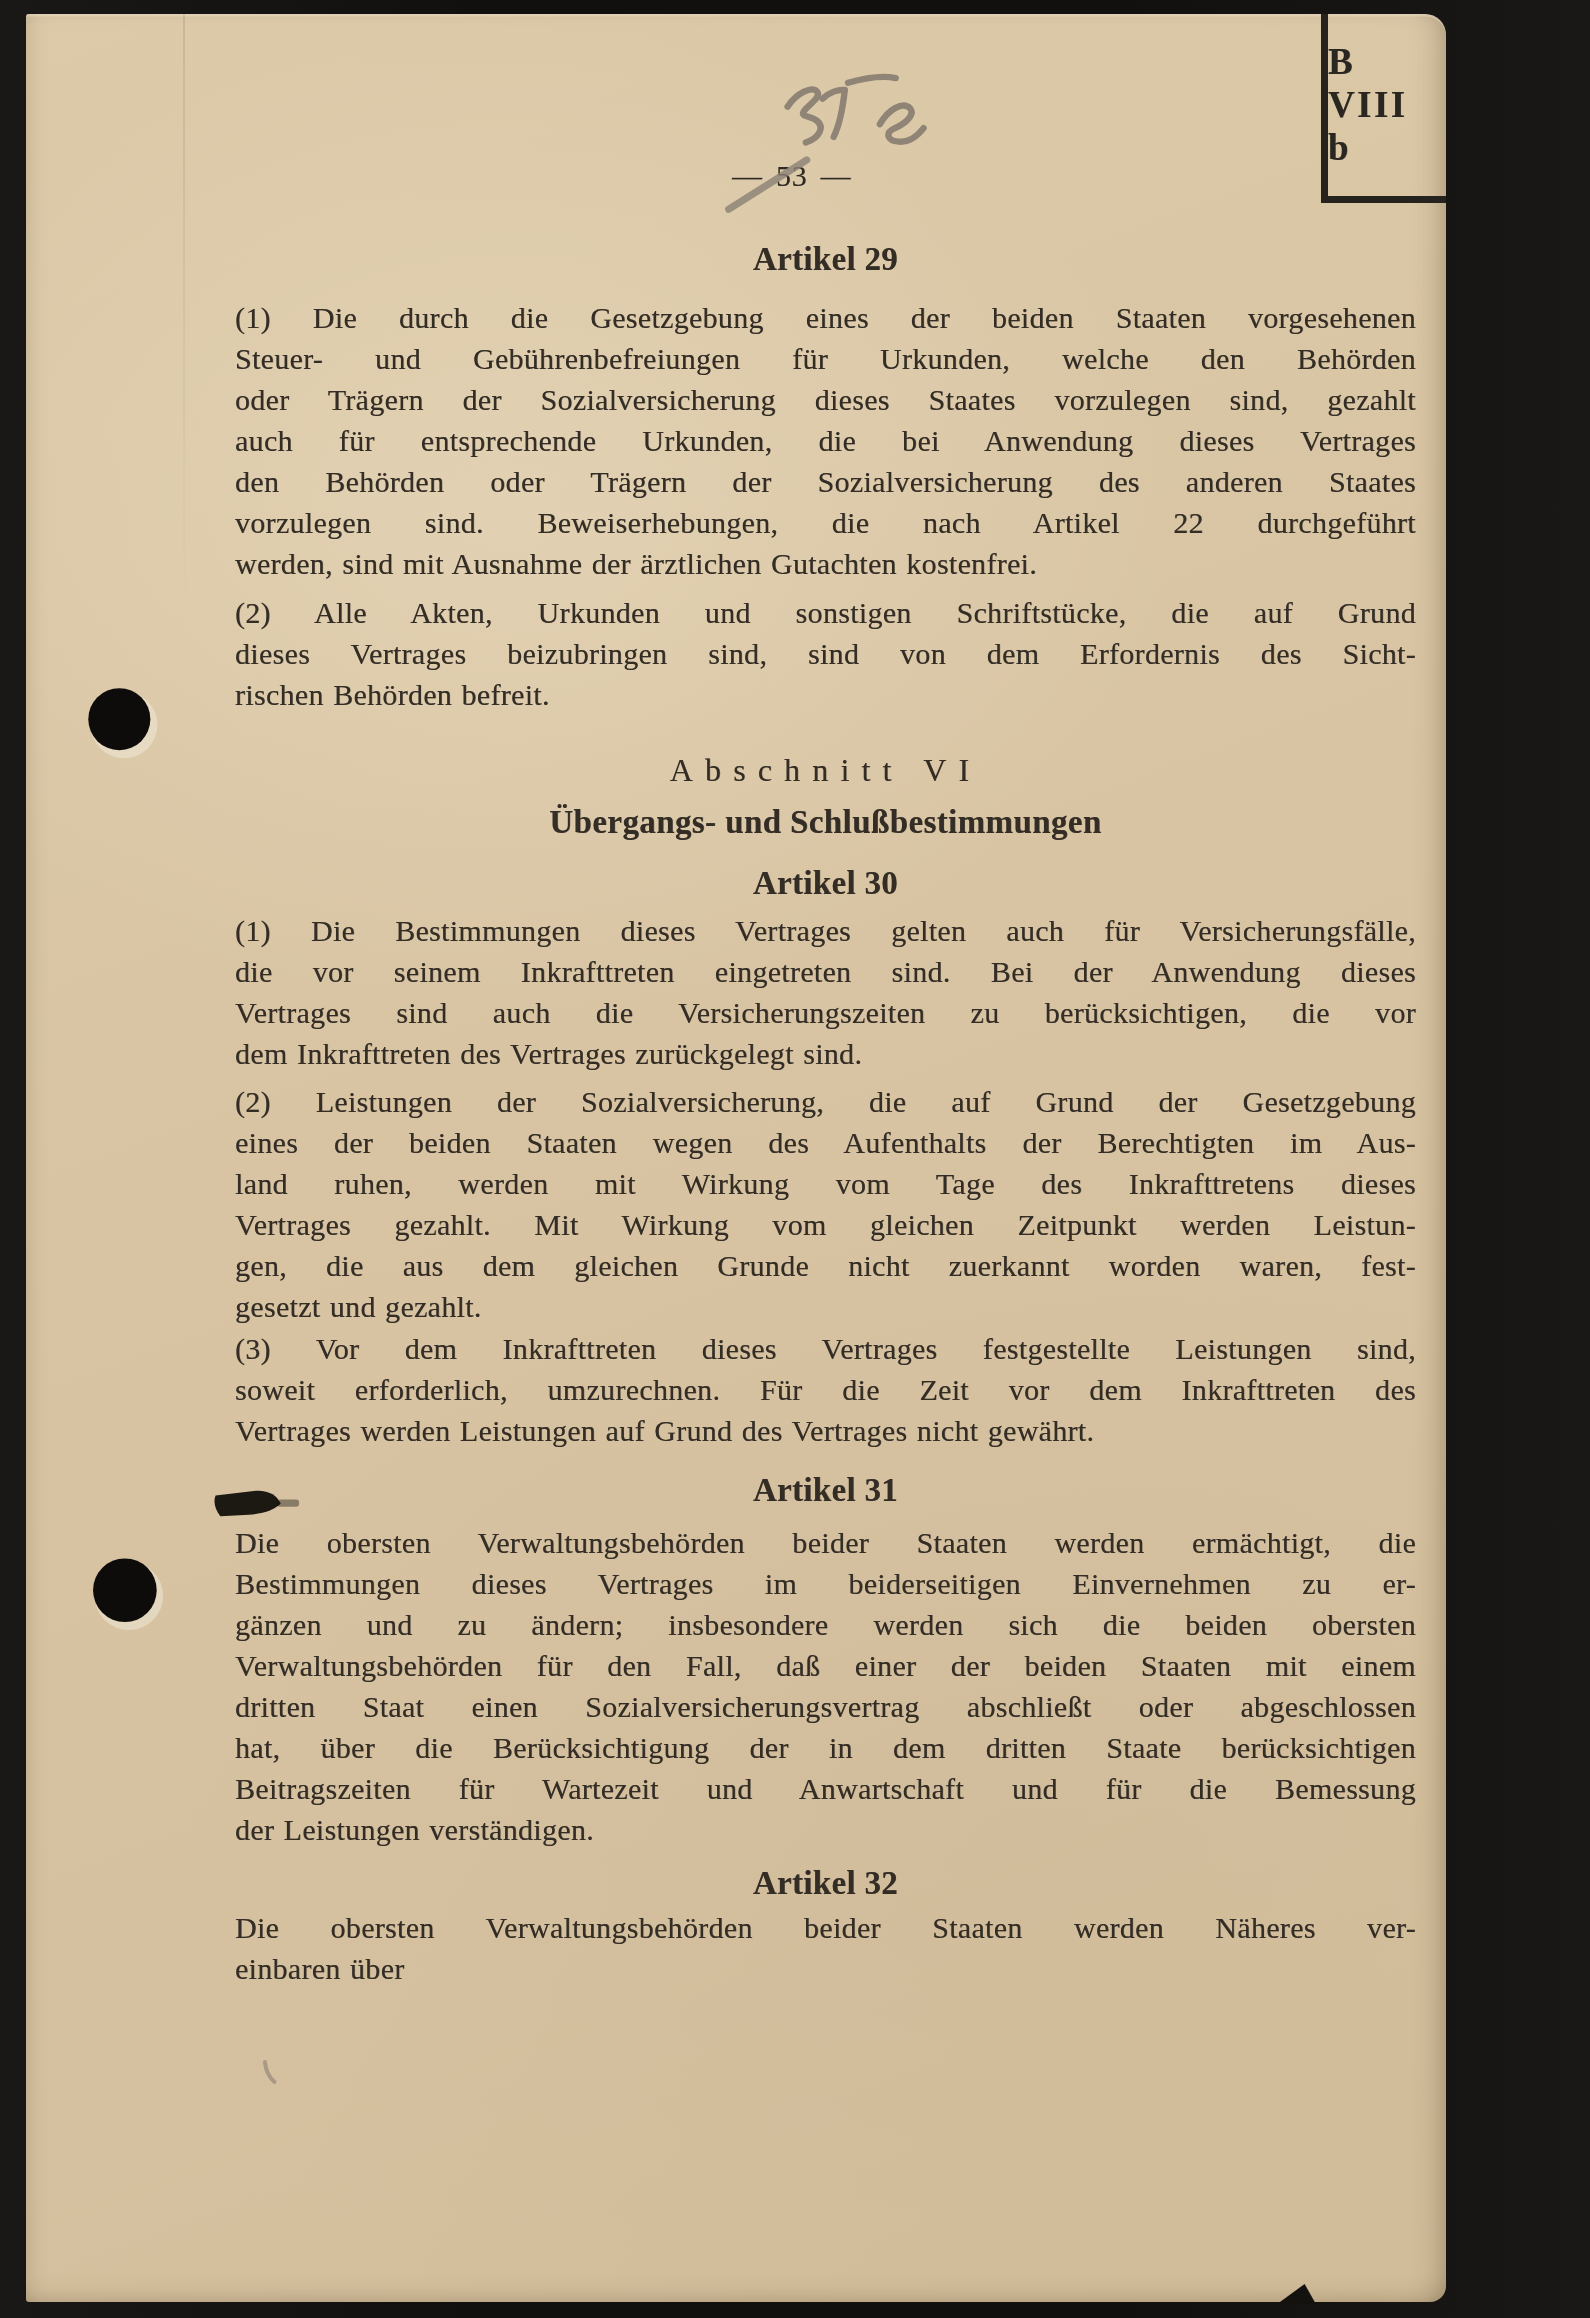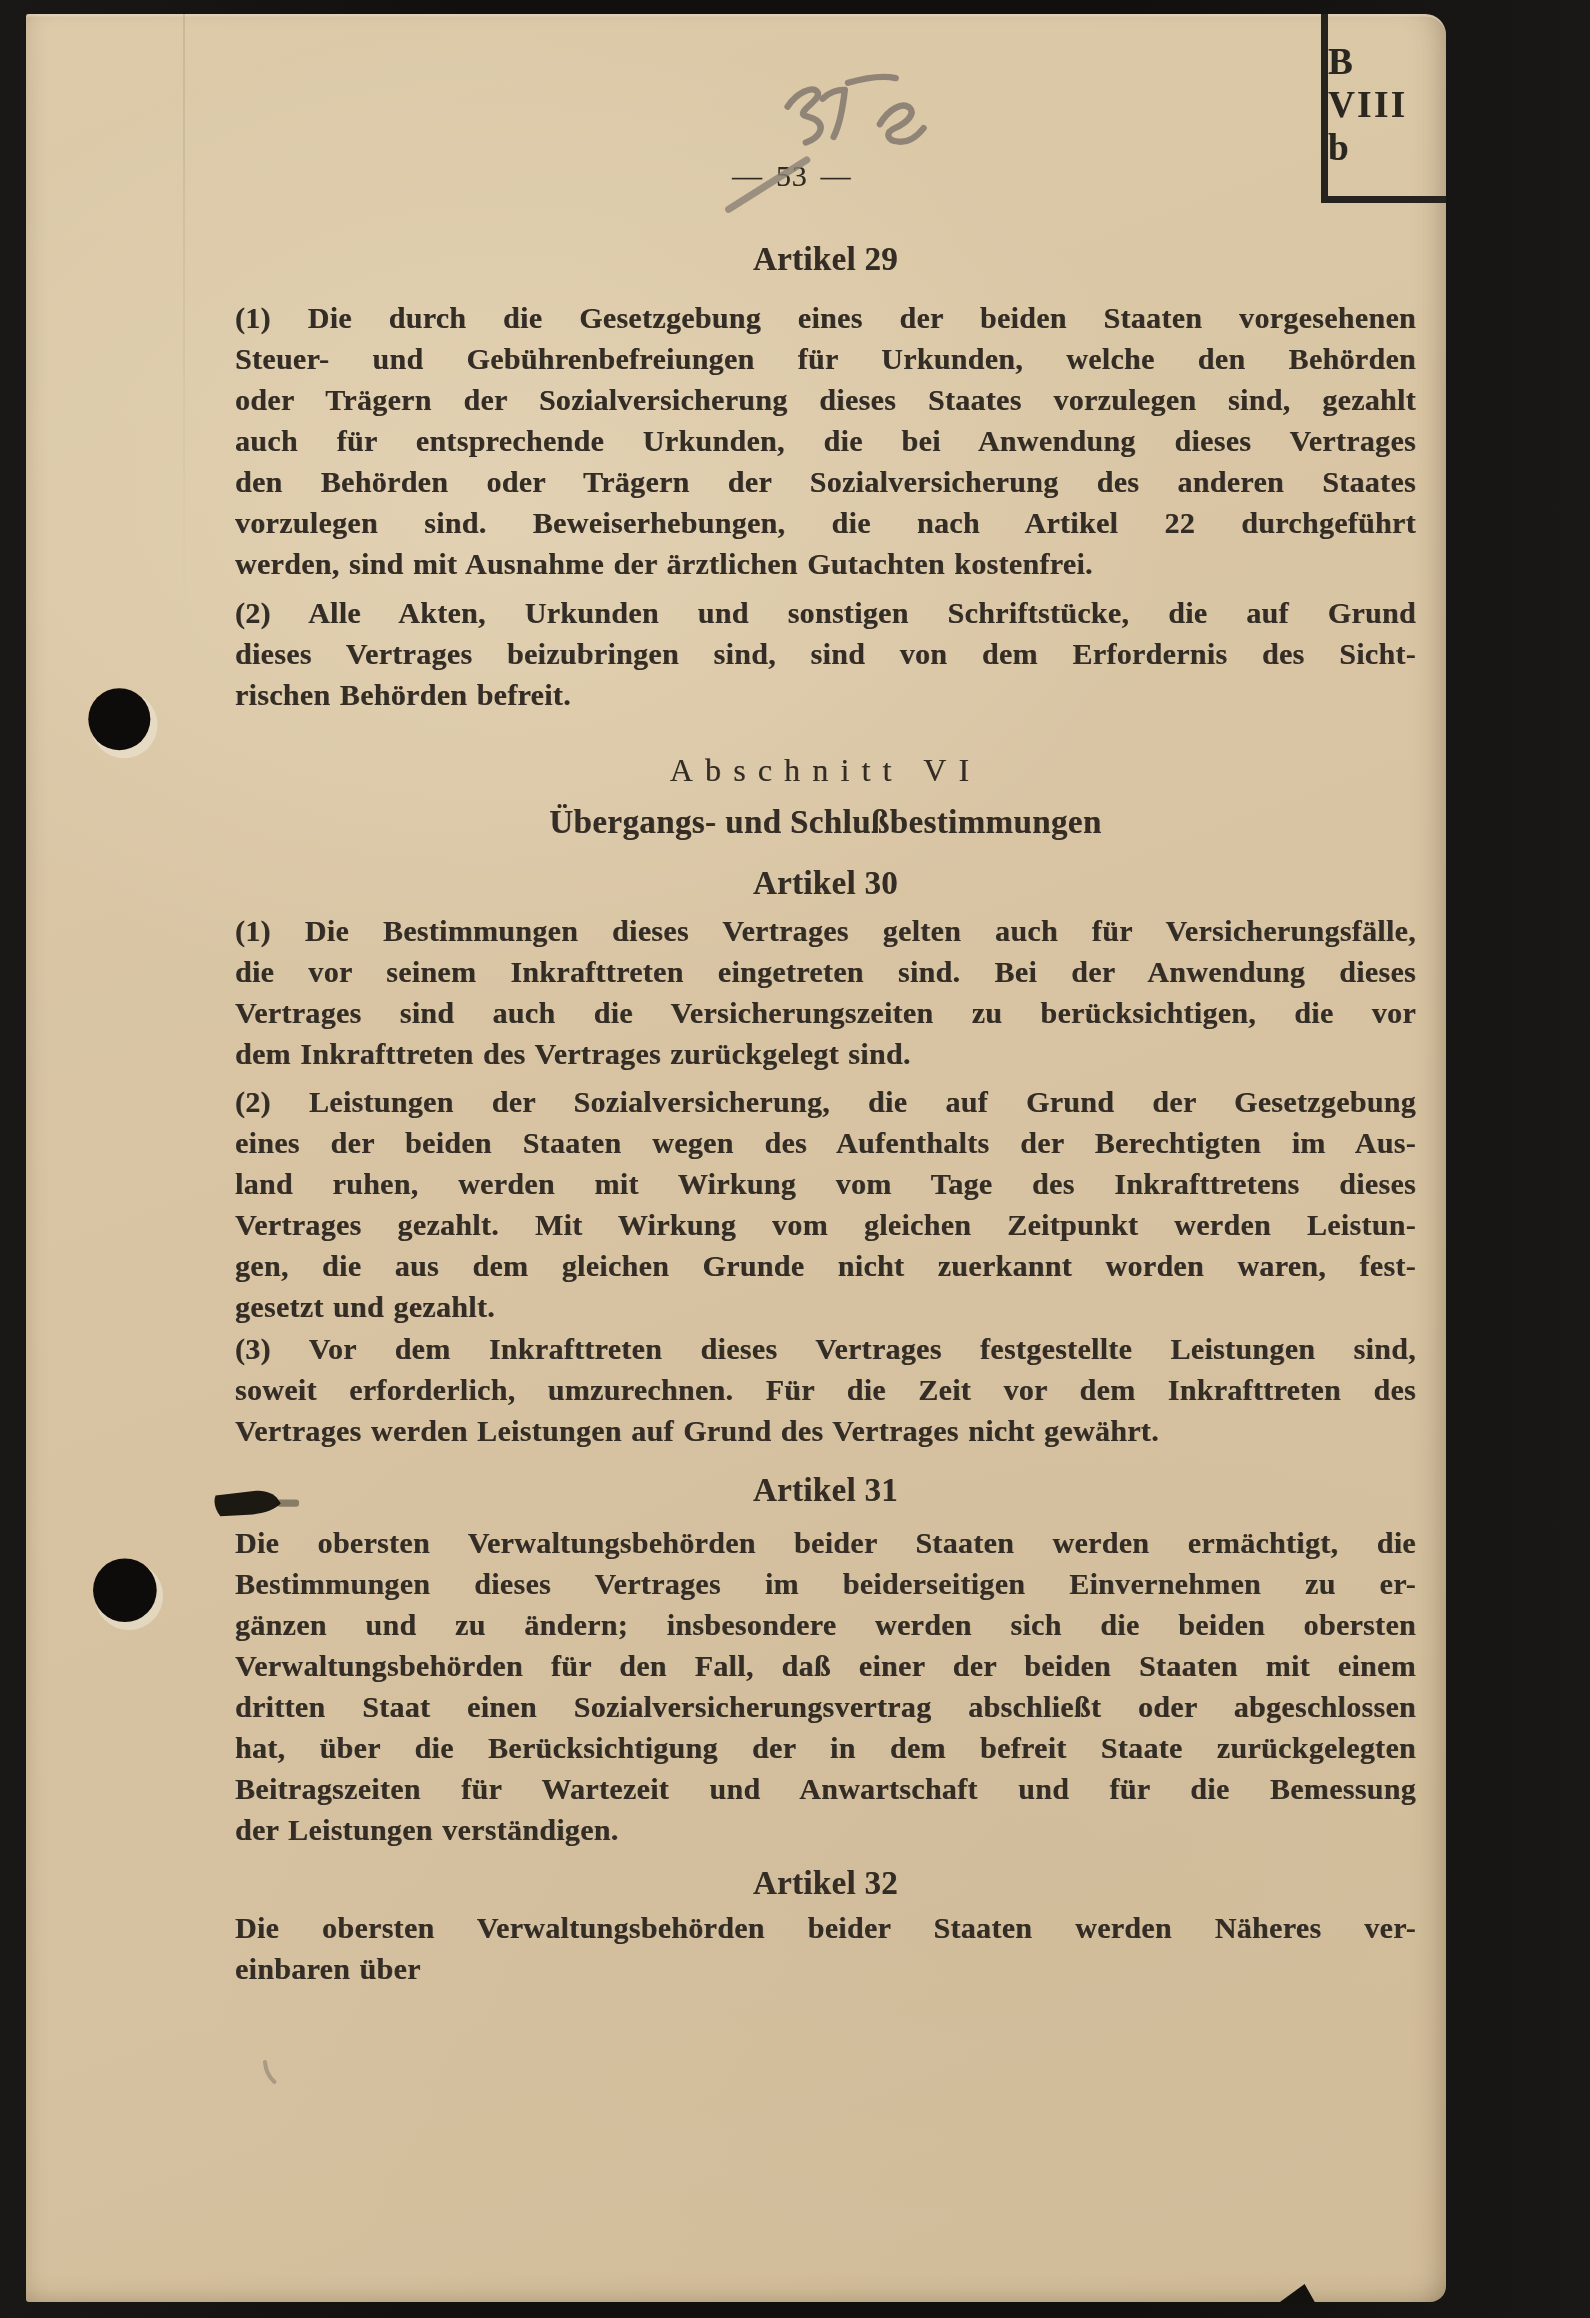--- a/index.html
+++ b/index.html
@@ -89,21 +89,20 @@
     letter-spacing: 0.3px;
   }
   .block { position: relative; }
   .paragraph .line {
     text-align: justify;
     text-align-last: justify;
     -moz-text-align-last: justify;
     word-spacing: 1.6px;
     height: 41px;
     overflow: visible;
-    font-weight: bold;
   }
   .paragraph .line.last {
     text-align-last: left;
     -moz-text-align-last: left;
   }
   .heading, .section-heading, .subsection-heading {
     text-align: center;
     height: 41px;
   }
   .heading { font-size: 33px; font-weight: bold; }
@@ -192,21 +191,21 @@
           <div class="line">soweit erforderlich, umzurechnen. Für die Zeit vor dem Inkrafttreten des</div>
           <div class="line last">Vertrages werden Leistungen auf Grund des Vertrages nicht gewährt.</div>
         </div>
         <div class="block heading" data-block="9">Artikel 31</div>
         <div class="block paragraph" data-block="10">
           <div class="line">Die obersten Verwaltungsbehörden beider Staaten werden ermächtigt, die</div>
           <div class="line">Bestimmungen dieses Vertrages im beiderseitigen Einvernehmen zu er-</div>
           <div class="line">gänzen und zu ändern; insbesondere werden sich die beiden obersten</div>
           <div class="line">Verwaltungsbehörden für den Fall, daß einer der beiden Staaten mit einem</div>
           <div class="line">dritten Staat einen Sozialversicherungsvertrag abschließt oder abgeschlossen</div>
-          <div class="line">hat, über die Berücksichtigung der in dem befreit Staate zurückgelegten</div>
+          <div class="line">hat, über die Berücksichtigung der in dem dritten Staate berücksichtigen</div>
           <div class="line">Beitragszeiten für Wartezeit und Anwartschaft und für die Bemessung</div>
           <div class="line last">der Leistungen verständigen.</div>
         </div>
         <div class="block heading" data-block="11">Artikel 32</div>
         <div class="block paragraph" data-block="12">
           <div class="line">Die obersten Verwaltungsbehörden beider Staaten werden Näheres ver-</div>
           <div class="line last">einbaren über</div>
         </div>
       </div>
   </div>

